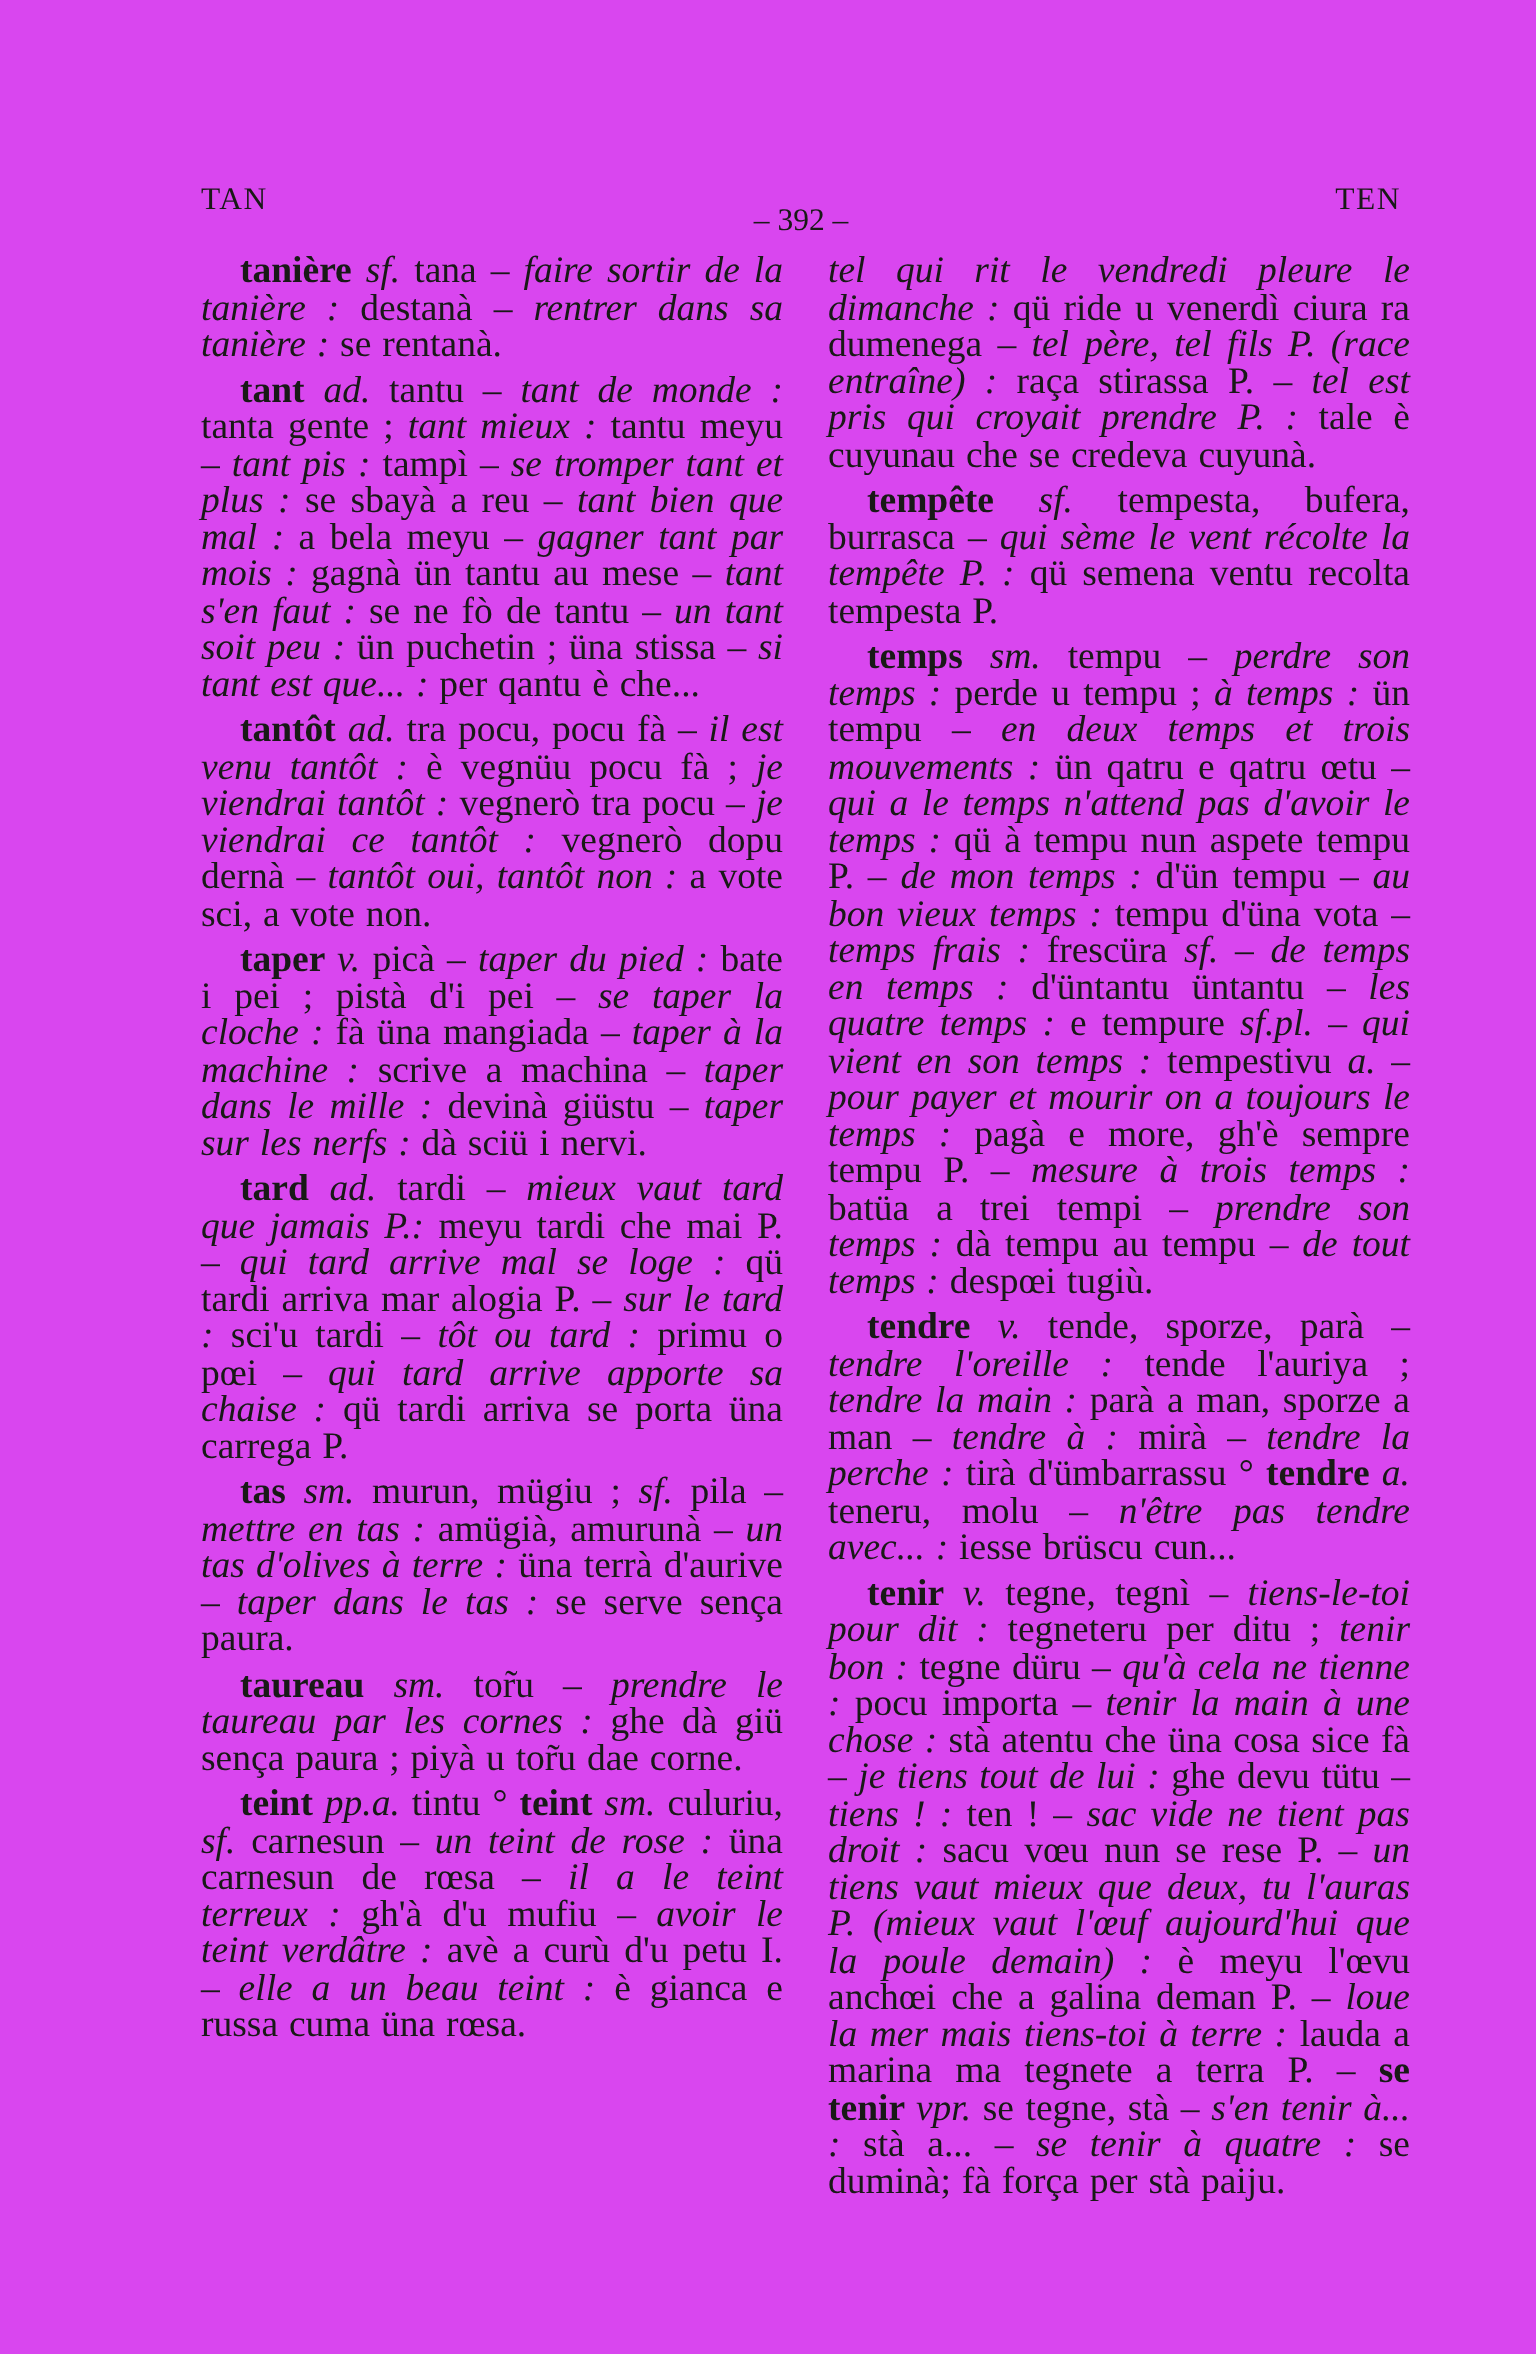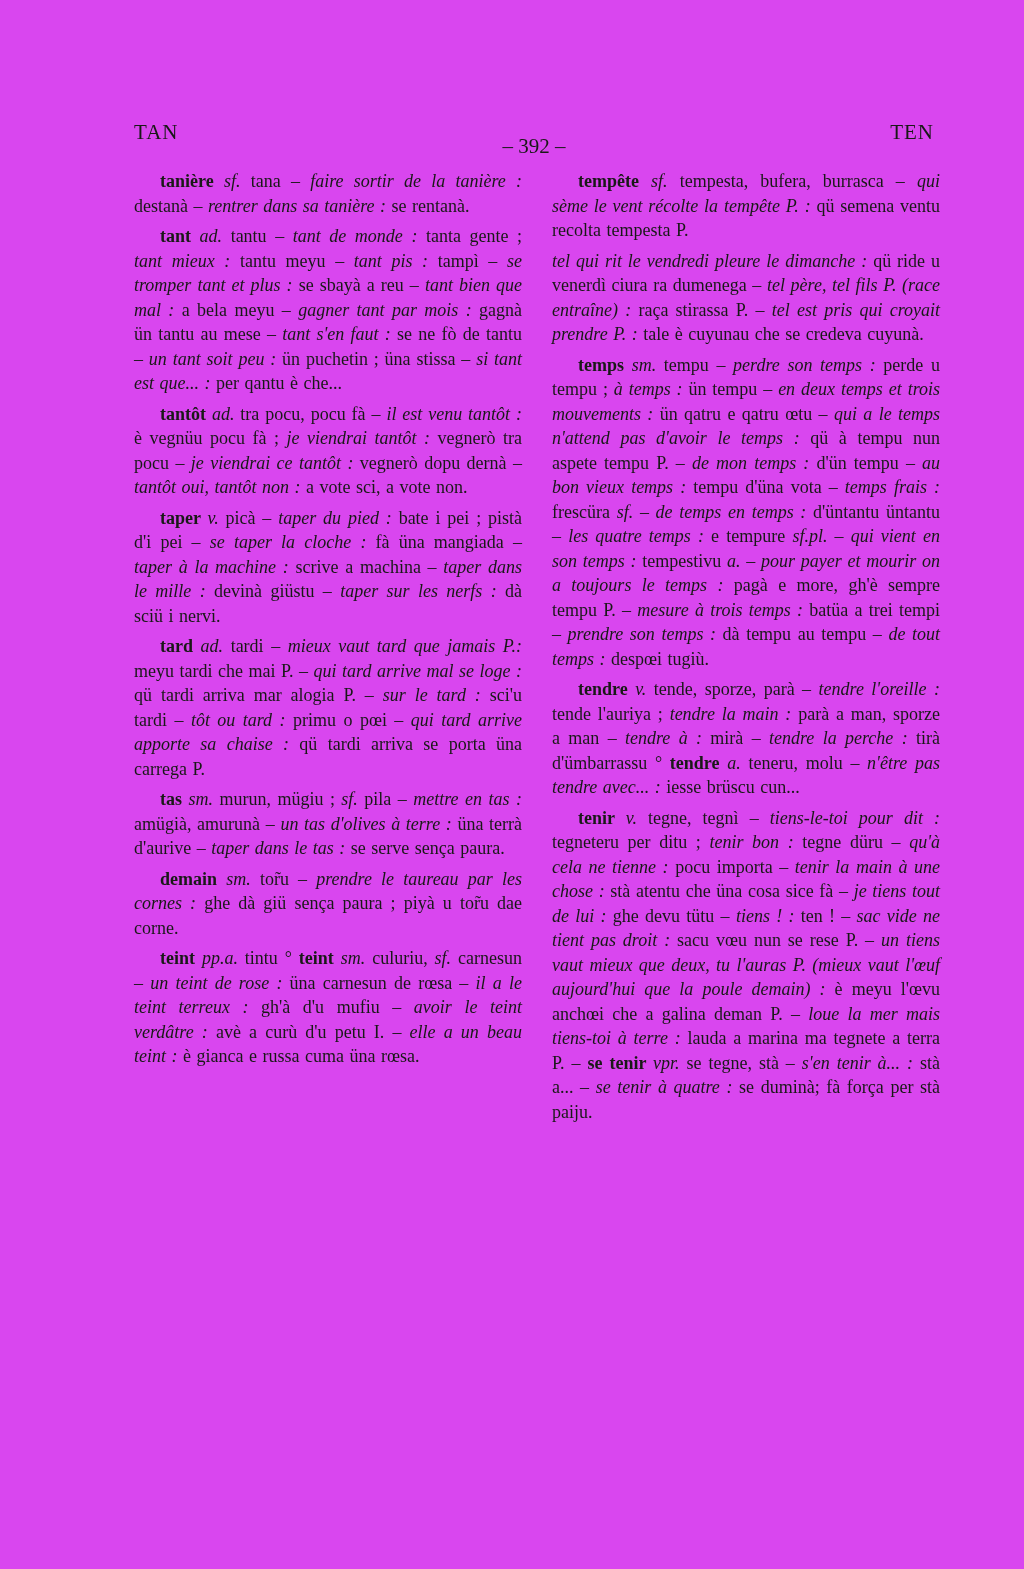--- a/index.html
+++ b/index.html
@@ -46,21 +46,21 @@
   .columns {
     position: absolute;
     top: 169px;
     left: 134px;
     width: 806px;
     display: flex;
     gap: 30px;
   }
   .col {
     width: 388px;
-    font-size: 18px;
+    font-size: 25px;
     line-height: 24.5px;
     text-align: justify;
   }
   p.entry {
     margin: 0 0 6px 0;
     text-indent: 26px;
     word-spacing: 1px;
   }
   p.entry.cont {
     text-indent: 0;
@@ -79,24 +79,24 @@
     <span class="hdr-right">TEN</span>
   </div>
   <div class="columns">
     <div class="col">
         <p class="entry"><span class="b">tanière </span><span class="i">sf. </span><span class="n">tana – </span><span class="i">faire sortir de la tanière : </span><span class="n">destanà – </span><span class="i">rentrer dans sa tanière : </span><span class="n">se rentanà.</span></p>
         <p class="entry"><span class="b">tant </span><span class="i">ad. </span><span class="n">tantu – </span><span class="i">tant de monde : </span><span class="n">tanta gente ; </span><span class="i">tant mieux : </span><span class="n">tantu meyu – </span><span class="i">tant pis : </span><span class="n">tampì – </span><span class="i">se tromper tant et plus : </span><span class="n">se sbayà a reu – </span><span class="i">tant bien que mal : </span><span class="n">a bela meyu – </span><span class="i">gagner tant par mois : </span><span class="n">gagnà ün tantu au mese – </span><span class="i">tant s'en faut : </span><span class="n">se ne fò de tantu – </span><span class="i">un tant soit peu : </span><span class="n">ün puchetin ; üna stissa – </span><span class="i">si tant est que... : </span><span class="n">per qantu è che...</span></p>
         <p class="entry"><span class="b">tantôt </span><span class="i">ad. </span><span class="n">tra pocu, pocu fà – </span><span class="i">il est venu tantôt : </span><span class="n">è vegnüu pocu fà ; </span><span class="i">je viendrai tantôt : </span><span class="n">vegnerò tra pocu – </span><span class="i">je viendrai ce tantôt : </span><span class="n">vegnerò dopu dernà – </span><span class="i">tantôt oui, tantôt non : </span><span class="n">a vote sci, a vote non.</span></p>
         <p class="entry"><span class="b">taper </span><span class="i">v. </span><span class="n">picà – </span><span class="i">taper du pied : </span><span class="n">bate i pei ; pistà d'i pei – </span><span class="i">se taper la cloche : </span><span class="n">fà üna mangiada – </span><span class="i">taper à la machine : </span><span class="n">scrive a machina – </span><span class="i">taper dans le mille : </span><span class="n">devinà giüstu – </span><span class="i">taper sur les nerfs : </span><span class="n">dà sciü i nervi.</span></p>
         <p class="entry"><span class="b">tard </span><span class="i">ad. </span><span class="n">tardi – </span><span class="i">mieux vaut tard que jamais P.: </span><span class="n">meyu tardi che mai P. – </span><span class="i">qui tard arrive mal se loge : </span><span class="n">qü tardi arriva mar alogia P. – </span><span class="i">sur le tard : </span><span class="n">sci'u tardi – </span><span class="i">tôt ou tard : </span><span class="n">primu o pœi – </span><span class="i">qui tard arrive apporte sa chaise : </span><span class="n">qü tardi arriva se porta üna carrega P.</span></p>
         <p class="entry"><span class="b">tas </span><span class="i">sm. </span><span class="n">murun, mügiu ; </span><span class="i">sf. </span><span class="n">pila – </span><span class="i">mettre en tas : </span><span class="n">amügià, amurunà – </span><span class="i">un tas d'olives à terre : </span><span class="n">üna terrà d'aurive – </span><span class="i">taper dans le tas : </span><span class="n">se serve sença paura.</span></p>
-        <p class="entry"><span class="b">demain </span><span class="i">sm. </span><span class="n">tor̃u – </span><span class="i">prendre le taureau par les cornes : </span><span class="n">ghe dà giü sença paura ; piyà u tor̃u dae corne.</span></p>
+        <p class="entry"><span class="b">taureau </span><span class="i">sm. </span><span class="n">tor̃u – </span><span class="i">prendre le taureau par les cornes : </span><span class="n">ghe dà giü sença paura ; piyà u tor̃u dae corne.</span></p>
         <p class="entry"><span class="b">teint </span><span class="i">pp.a. </span><span class="n">tintu ° </span><span class="b">teint </span><span class="i">sm. </span><span class="n">culuriu, </span><span class="i">sf. </span><span class="n">carnesun – </span><span class="i">un teint de rose : </span><span class="n">üna carnesun de rœsa – </span><span class="i">il a le teint terreux : </span><span class="n">gh'à d'u mufiu – </span><span class="i">avoir le teint verdâtre : </span><span class="n">avè a curù d'u petu I. – </span><span class="i">elle a un beau teint : </span><span class="n">è gianca e russa cuma üna rœsa.</span></p>
       </div>
     <div class="col">
+        <p class="entry cont"><span class="i">tel qui rit le vendredi pleure le dimanche : </span><span class="n">qü ride u venerdì ciura ra dumenega – </span><span class="i">tel père, tel fils P. (race entraîne) : </span><span class="n">raça stirassa P. – </span><span class="i">tel est pris qui croyait prendre P. : </span><span class="n">tale è cuyunau che se credeva cuyunà.</span></p>
         <p class="entry"><span class="b">tempête </span><span class="i">sf. </span><span class="n">tempesta, bufera, burrasca – </span><span class="i">qui sème le vent récolte la tempête P. : </span><span class="n">qü semena ventu recolta tempesta P.</span></p>
-        <p class="entry cont"><span class="i">tel qui rit le vendredi pleure le dimanche : </span><span class="n">qü ride u venerdì ciura ra dumenega – </span><span class="i">tel père, tel fils P. (race entraîne) : </span><span class="n">raça stirassa P. – </span><span class="i">tel est pris qui croyait prendre P. : </span><span class="n">tale è cuyunau che se credeva cuyunà.</span></p>
         <p class="entry"><span class="b">temps </span><span class="i">sm. </span><span class="n">tempu – </span><span class="i">perdre son temps : </span><span class="n">perde u tempu ; </span><span class="i">à temps : </span><span class="n">ün tempu – </span><span class="i">en deux temps et trois mouvements : </span><span class="n">ün qatru e qatru œtu – </span><span class="i">qui a le temps n'attend pas d'avoir le temps : </span><span class="n">qü à tempu nun aspete tempu P. – </span><span class="i">de mon temps : </span><span class="n">d'ün tempu – </span><span class="i">au bon vieux temps : </span><span class="n">tempu d'üna vota – </span><span class="i">temps frais : </span><span class="n">frescüra </span><span class="i">sf. </span><span class="n">– </span><span class="i">de temps en temps : </span><span class="n">d'üntantu üntantu – </span><span class="i">les quatre temps : </span><span class="n">e tempure </span><span class="i">sf.pl. </span><span class="n">– </span><span class="i">qui vient en son temps : </span><span class="n">tempestivu </span><span class="i">a. </span><span class="n">– </span><span class="i">pour payer et mourir on a toujours le temps : </span><span class="n">pagà e more, gh'è sempre tempu P. – </span><span class="i">mesure à trois temps : </span><span class="n">batüa a trei tempi – </span><span class="i">prendre son temps : </span><span class="n">dà tempu au tempu – </span><span class="i">de tout temps : </span><span class="n">despœi tugiù.</span></p>
         <p class="entry"><span class="b">tendre </span><span class="i">v. </span><span class="n">tende, sporze, parà – </span><span class="i">tendre l'oreille : </span><span class="n">tende l'auriya ; </span><span class="i">tendre la main : </span><span class="n">parà a man, sporze a man – </span><span class="i">tendre à : </span><span class="n">mirà – </span><span class="i">tendre la perche : </span><span class="n">tirà d'ümbarrassu ° </span><span class="b">tendre </span><span class="i">a. </span><span class="n">teneru, molu – </span><span class="i">n'être pas tendre avec... : </span><span class="n">iesse brüscu cun...</span></p>
         <p class="entry"><span class="b">tenir </span><span class="i">v. </span><span class="n">tegne, tegnì – </span><span class="i">tiens-le-toi pour dit : </span><span class="n">tegneteru per ditu ; </span><span class="i">tenir bon : </span><span class="n">tegne düru – </span><span class="i">qu'à cela ne tienne : </span><span class="n">pocu importa – </span><span class="i">tenir la main à une chose : </span><span class="n">stà atentu che üna cosa sice fà – </span><span class="i">je tiens tout de lui : </span><span class="n">ghe devu tütu – </span><span class="i">tiens ! : </span><span class="n">ten ! – </span><span class="i">sac vide ne tient pas droit : </span><span class="n">sacu vœu nun se rese P. – </span><span class="i">un tiens vaut mieux que deux, tu l'auras P. (mieux vaut l'œuf aujourd'hui que la poule demain) : </span><span class="n">è meyu l'œvu anchœi che a galina deman P. – </span><span class="i">loue la mer mais tiens-toi à terre : </span><span class="n">lauda a marina ma tegnete a terra P. – </span><span class="b">se tenir </span><span class="i">vpr. </span><span class="n">se tegne, stà – </span><span class="i">s'en tenir à... : </span><span class="n">stà a... – </span><span class="i">se tenir à quatre : </span><span class="n">se duminà; fà força per stà paiju.</span></p>
       </div>
   </div>
 </div>
 
 </body></html>

